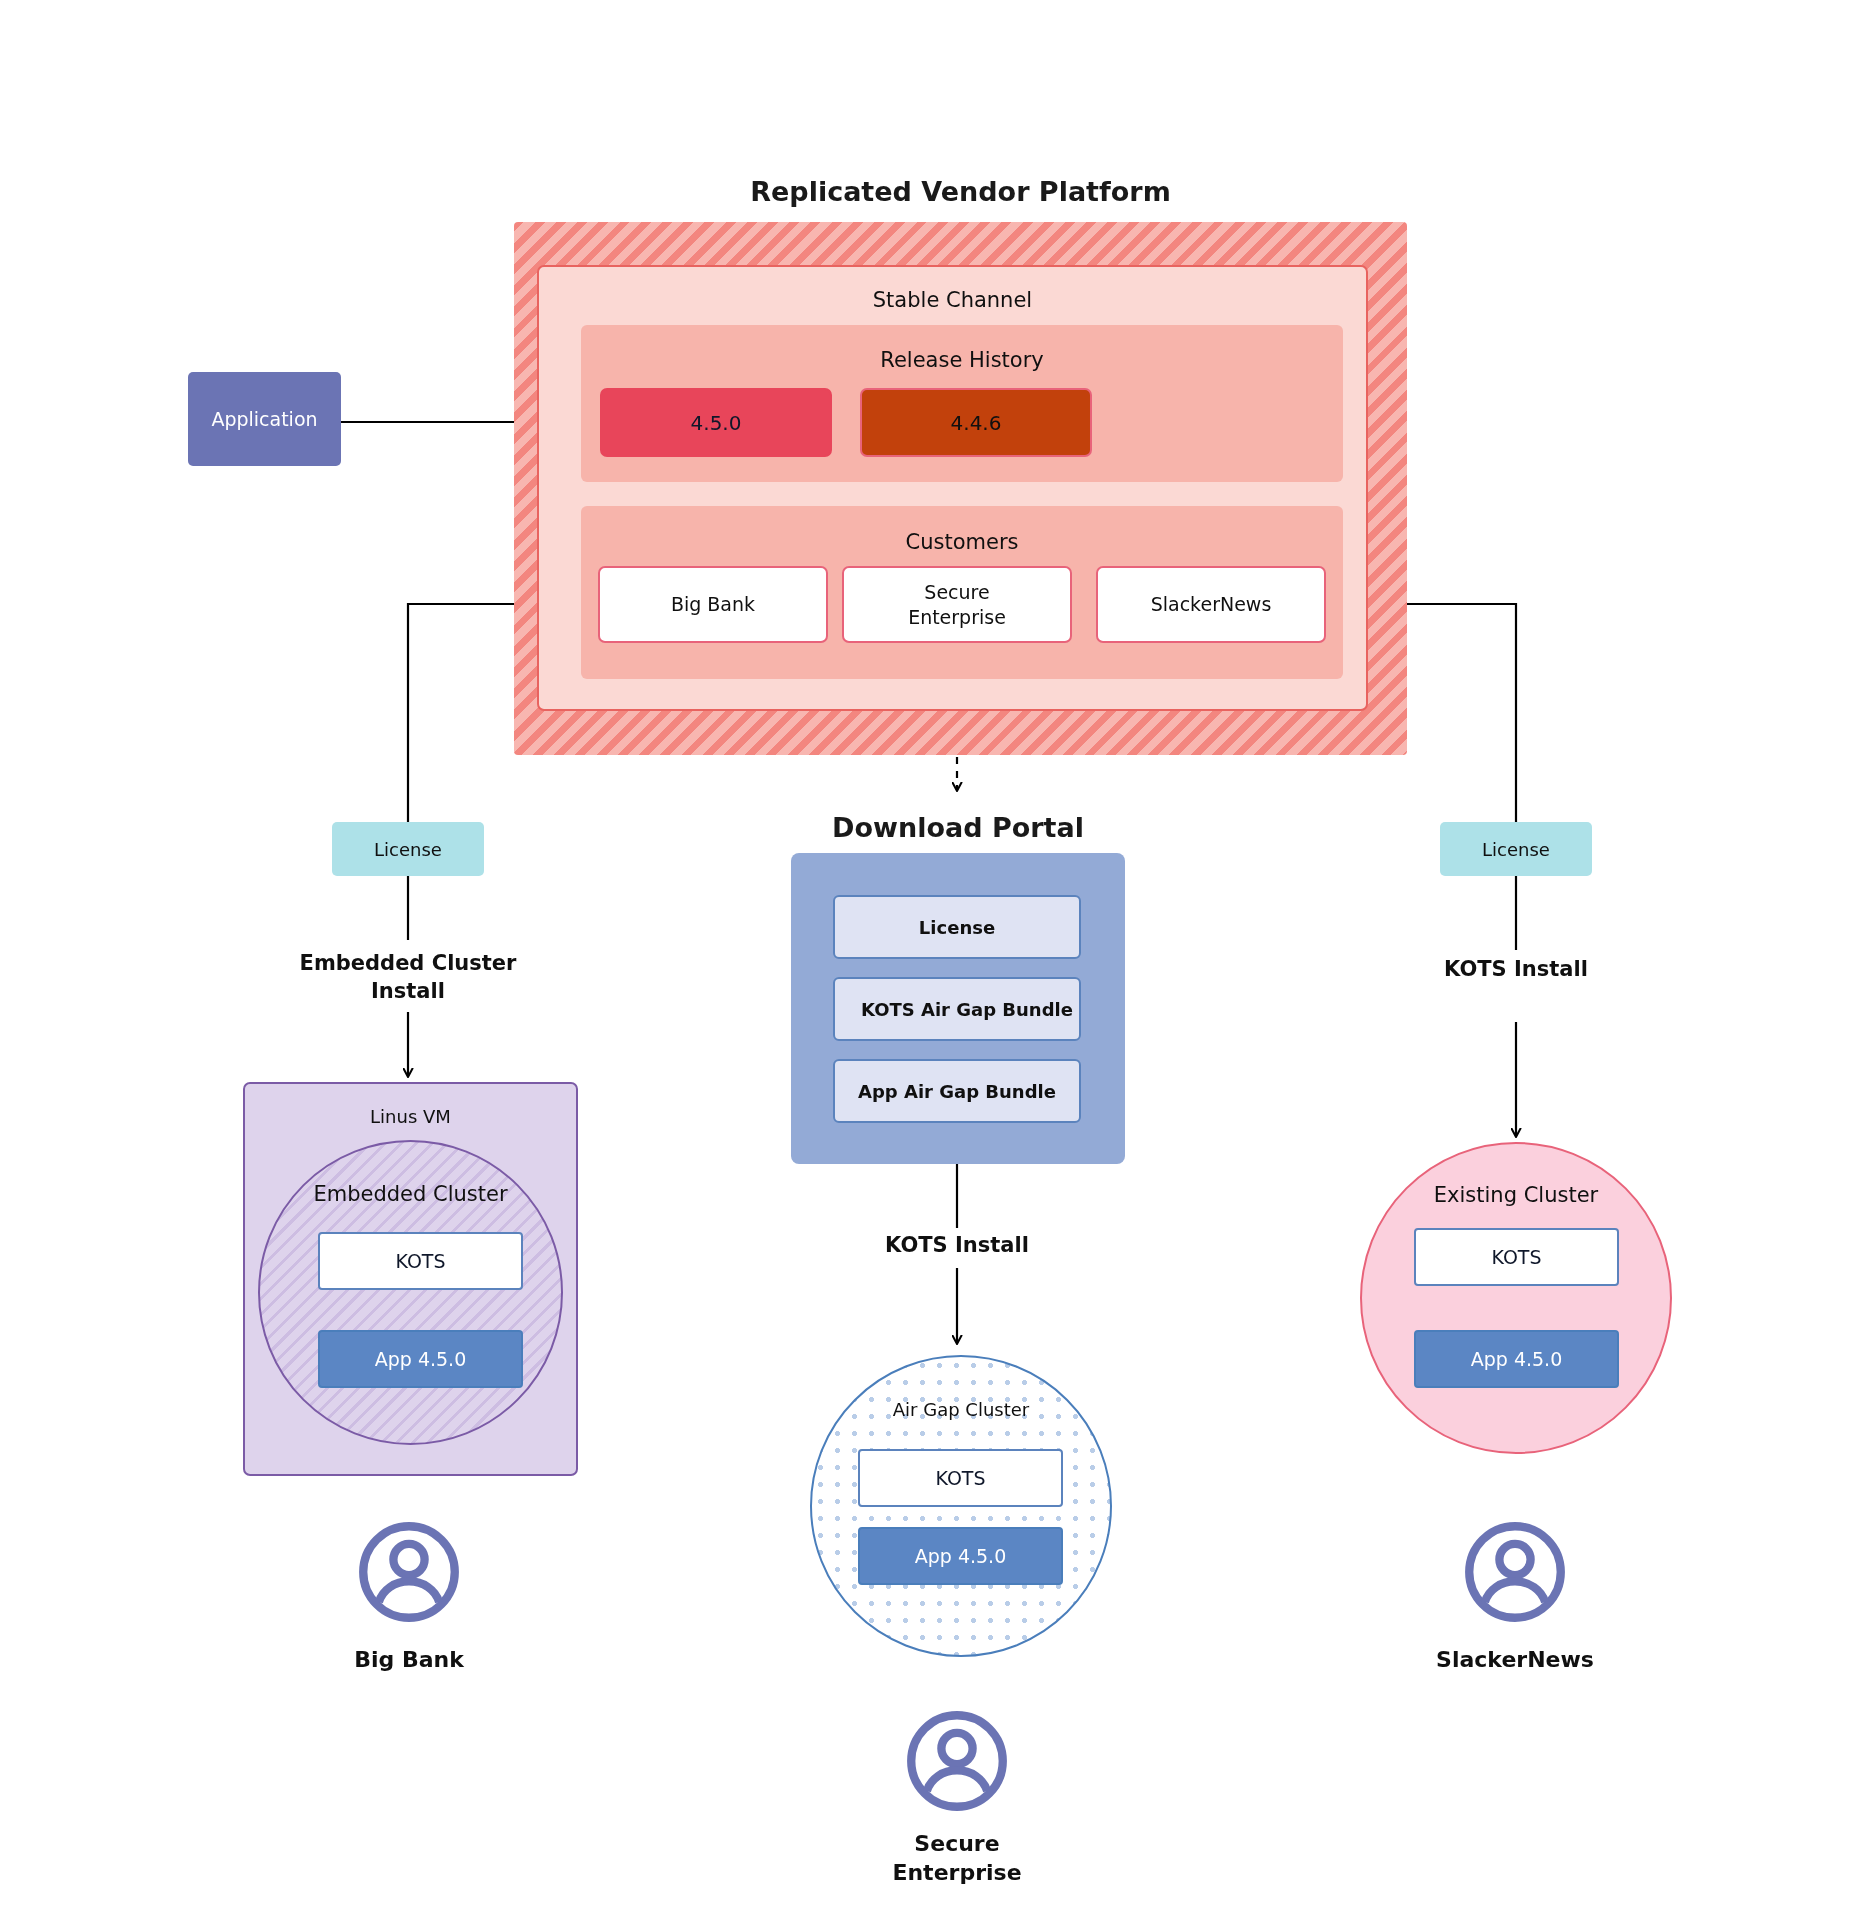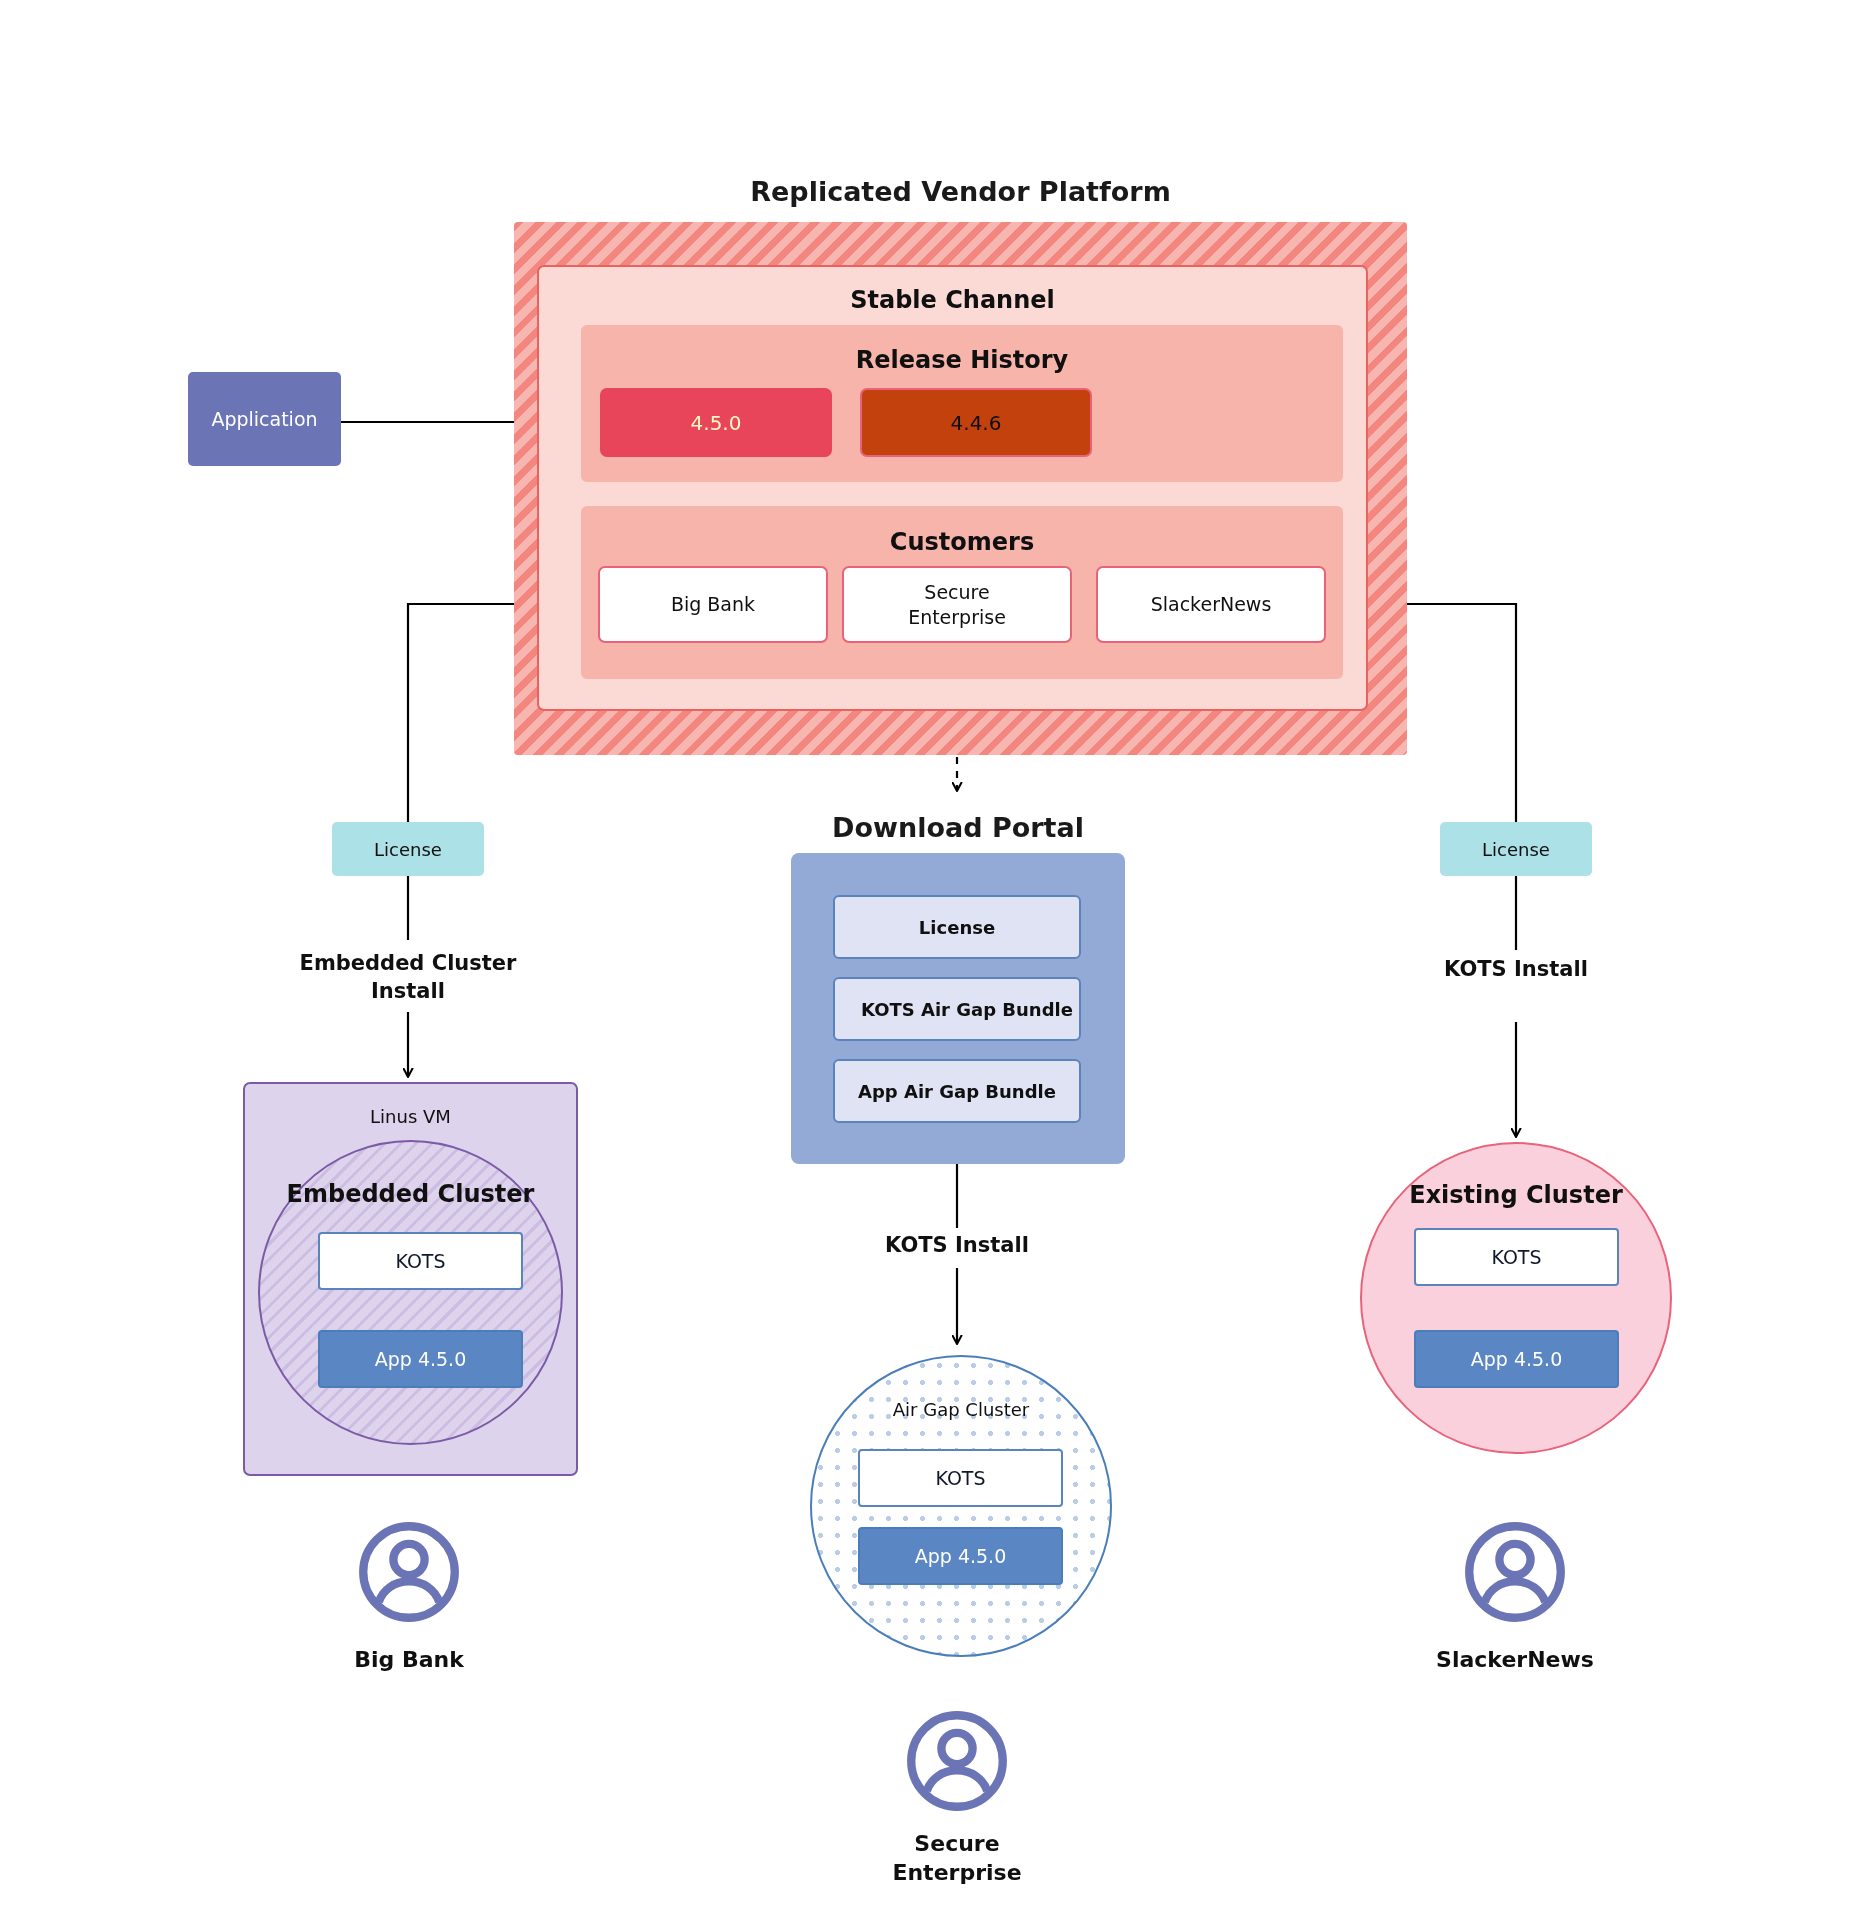--- a/index.html
+++ b/index.html
@@ -5,21 +5,21 @@
   html,body{margin:0;padding:0;background:#ffffff;}
   body{width:1851px;height:1927px;position:relative;
        font-family:"DejaVu Sans","Liberation Sans",sans-serif;
        color:#1a1a1a;overflow:hidden;}
   .abs{position:absolute;box-sizing:border-box;}
   .ctr{display:flex;align-items:center;justify-content:center;text-align:center;}
 
   
   .lbl{font-size:21px;font-weight:700;color:#101010;line-height:1.32;white-space:pre-line;}
   .lbl-sm{font-size:18px;font-weight:400;color:#101010;line-height:1.3;}
-  .lbl-md{font-size:24px;font-weight:700;color:#101010;line-height:1.3;}
+  .lbl-md{font-size:21px;font-weight:400;color:#101010;line-height:1.3;}
   .big-title{font-size:27px;font-weight:700;}
 
   
   .platform{
     left:514px;top:222px;width:893px;height:533px;border-radius:4px;
     background:repeating-linear-gradient(135deg,#f3867f 0px,#f3867f 7px,#f8b6b0 7px,#f8b6b0 15px);
   }
   .stable-channel{
     left:537px;top:265px;width:831px;height:446px;border-radius:7px;
     background:#fbd9d4;border:2px solid #e8635f;
@@ -29,21 +29,21 @@
     background:#f7b4ab;
   }
   .customers{
     left:581px;top:506px;width:762px;height:173px;border-radius:6px;
     background:#f7b4ab;
   }
   .rel-box{
     width:232px;height:69px;border-radius:7px;top:388px;
     font-size:20px;font-weight:400;
   }
-  .rel-active{background:#e8455a;border:2px solid #e8455a;color:#fef9c3;}
+  .rel-active{background:#e8455a;border:2px solid #e8455a;color:#0f172a;}
   .rel-idle{background:#c2410c;border:2px solid #e8637a;color:#101010;}
   .cust-box{
     width:230px;height:77px;border-radius:7px;top:566px;
     background:#ffffff;border:2px solid #e8637a;
     font-size:19px;font-weight:400;color:#101010;white-space:pre-line;line-height:1.3;
   }
 
   
   .app-box{
     left:188px;top:372px;width:153px;height:94px;border-radius:5px;

